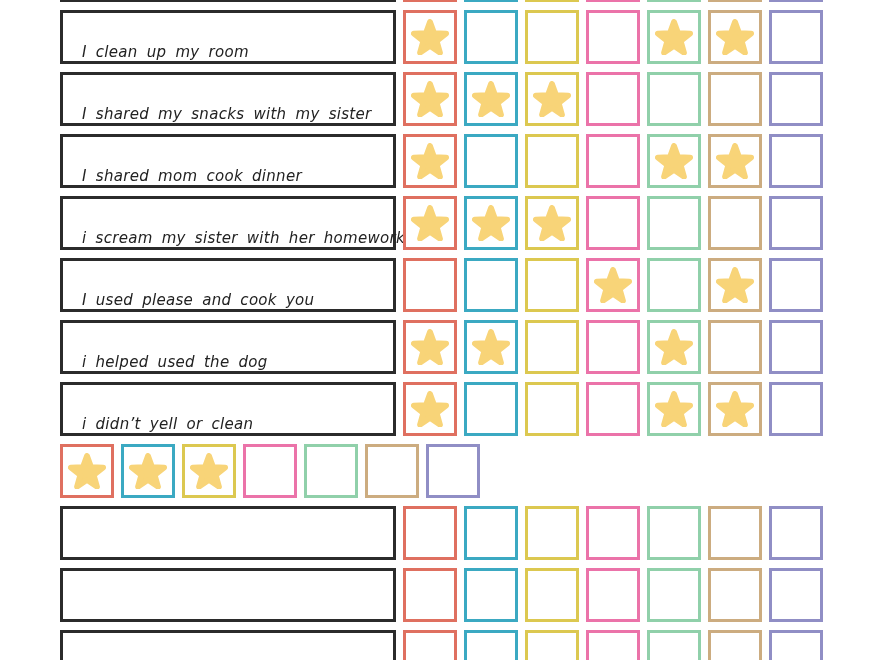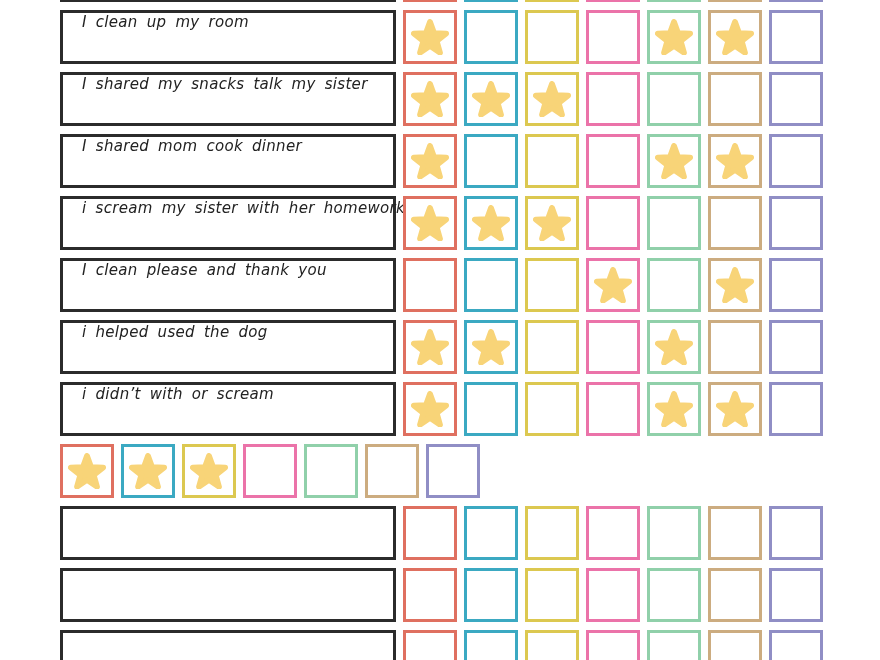--- a/index.html
+++ b/index.html
@@ -26,21 +26,21 @@
     height: 54px;
     margin-bottom: 8px;
   }
   .label-box {
     box-sizing: border-box;
     width: 336px;
     height: 54px;
     border: 3px solid #2b2b2b;
     background: #ffffff;
     display: flex;
-    align-items: flex-start;
+    align-items: flex-end;
     padding-left: 19px;
     margin-right: 7px;
     flex: none;
   }
   .label-text {
     font-style: italic;
     font-size: 15px;
     color: #222222;
     letter-spacing: 0.3px;
     word-spacing: 4px;
@@ -101,21 +101,21 @@
         </div>
         <div class="cell" style="border-color: rgb(204, 172, 128);">
           <svg class="star-svg" viewBox="0 0 40 38">
             <polygon points="20,3 24.4,14.9 37.1,15.4 27.1,23.3 30.6,35.6 20,28.5 9.4,35.6 12.9,23.3 2.9,15.4 15.6,14.9" fill="#f8d478" stroke="#f8d478" stroke-width="6" stroke-linejoin="round"></polygon>
           </svg>
         </div>
         <div class="cell" style="border-color: rgb(144, 142, 197);"></div>
       </div>
       <div class="row">
         <div class="label-box">
-          <span class="label-text">I shared my snacks talk my sister</span>
+          <span class="label-text">I shared my snacks with my sister</span>
         </div>
         <div class="cell" style="border-color: rgb(223, 112, 96);">
           <svg class="star-svg" viewBox="0 0 40 38">
             <polygon points="20,3 24.4,14.9 37.1,15.4 27.1,23.3 30.6,35.6 20,28.5 9.4,35.6 12.9,23.3 2.9,15.4 15.6,14.9" fill="#f8d478" stroke="#f8d478" stroke-width="6" stroke-linejoin="round"></polygon>
           </svg>
         </div>
         <div class="cell" style="border-color: rgb(59, 169, 194);">
           <svg class="star-svg" viewBox="0 0 40 38">
             <polygon points="20,3 24.4,14.9 37.1,15.4 27.1,23.3 30.6,35.6 20,28.5 9.4,35.6 12.9,23.3 2.9,15.4 15.6,14.9" fill="#f8d478" stroke="#f8d478" stroke-width="6" stroke-linejoin="round"></polygon>
           </svg>
@@ -173,21 +173,21 @@
             <polygon points="20,3 24.4,14.9 37.1,15.4 27.1,23.3 30.6,35.6 20,28.5 9.4,35.6 12.9,23.3 2.9,15.4 15.6,14.9" fill="#f8d478" stroke="#f8d478" stroke-width="6" stroke-linejoin="round"></polygon>
           </svg>
         </div>
         <div class="cell" style="border-color: rgb(235, 115, 169);"></div>
         <div class="cell" style="border-color: rgb(144, 208, 170);"></div>
         <div class="cell" style="border-color: rgb(204, 172, 128);"></div>
         <div class="cell" style="border-color: rgb(144, 142, 197);"></div>
       </div>
       <div class="row">
         <div class="label-box">
-          <span class="label-text">I clean please and thank you</span>
+          <span class="label-text">I used please and cook you</span>
         </div>
         <div class="cell" style="border-color: rgb(223, 112, 96);"></div>
         <div class="cell" style="border-color: rgb(59, 169, 194);"></div>
         <div class="cell" style="border-color: rgb(220, 200, 80);"></div>
         <div class="cell" style="border-color: rgb(235, 115, 169);">
           <svg class="star-svg" viewBox="0 0 40 38">
             <polygon points="20,3 24.4,14.9 37.1,15.4 27.1,23.3 30.6,35.6 20,28.5 9.4,35.6 12.9,23.3 2.9,15.4 15.6,14.9" fill="#f8d478" stroke="#f8d478" stroke-width="6" stroke-linejoin="round"></polygon>
           </svg>
         </div>
         <div class="cell" style="border-color: rgb(144, 208, 170);"></div>
@@ -217,21 +217,21 @@
         <div class="cell" style="border-color: rgb(144, 208, 170);">
           <svg class="star-svg" viewBox="0 0 40 38">
             <polygon points="20,3 24.4,14.9 37.1,15.4 27.1,23.3 30.6,35.6 20,28.5 9.4,35.6 12.9,23.3 2.9,15.4 15.6,14.9" fill="#f8d478" stroke="#f8d478" stroke-width="6" stroke-linejoin="round"></polygon>
           </svg>
         </div>
         <div class="cell" style="border-color: rgb(204, 172, 128);"></div>
         <div class="cell" style="border-color: rgb(144, 142, 197);"></div>
       </div>
       <div class="row">
         <div class="label-box">
-          <span class="label-text">i didn’t with or scream</span>
+          <span class="label-text">i didn’t yell or clean</span>
         </div>
         <div class="cell" style="border-color: rgb(223, 112, 96);">
           <svg class="star-svg" viewBox="0 0 40 38">
             <polygon points="20,3 24.4,14.9 37.1,15.4 27.1,23.3 30.6,35.6 20,28.5 9.4,35.6 12.9,23.3 2.9,15.4 15.6,14.9" fill="#f8d478" stroke="#f8d478" stroke-width="6" stroke-linejoin="round"></polygon>
           </svg>
         </div>
         <div class="cell" style="border-color: rgb(59, 169, 194);"></div>
         <div class="cell" style="border-color: rgb(220, 200, 80);"></div>
         <div class="cell" style="border-color: rgb(235, 115, 169);"></div>
         <div class="cell" style="border-color: rgb(144, 208, 170);">

